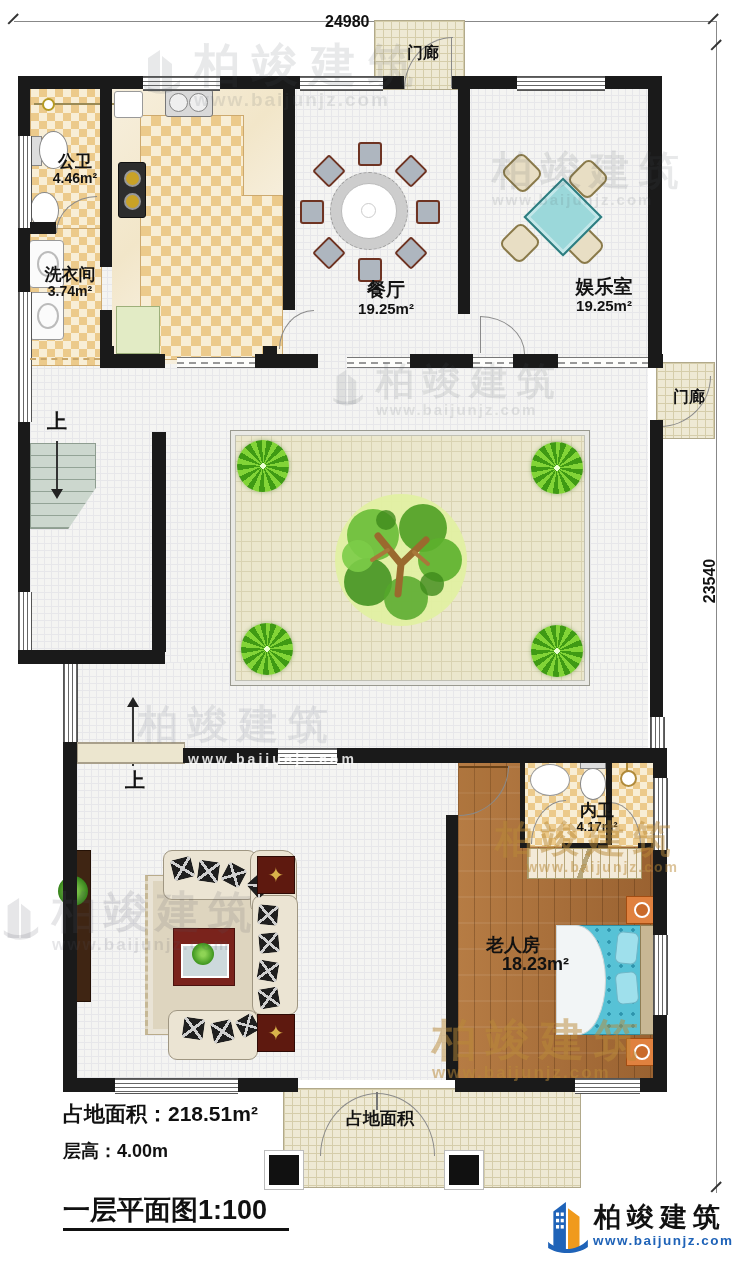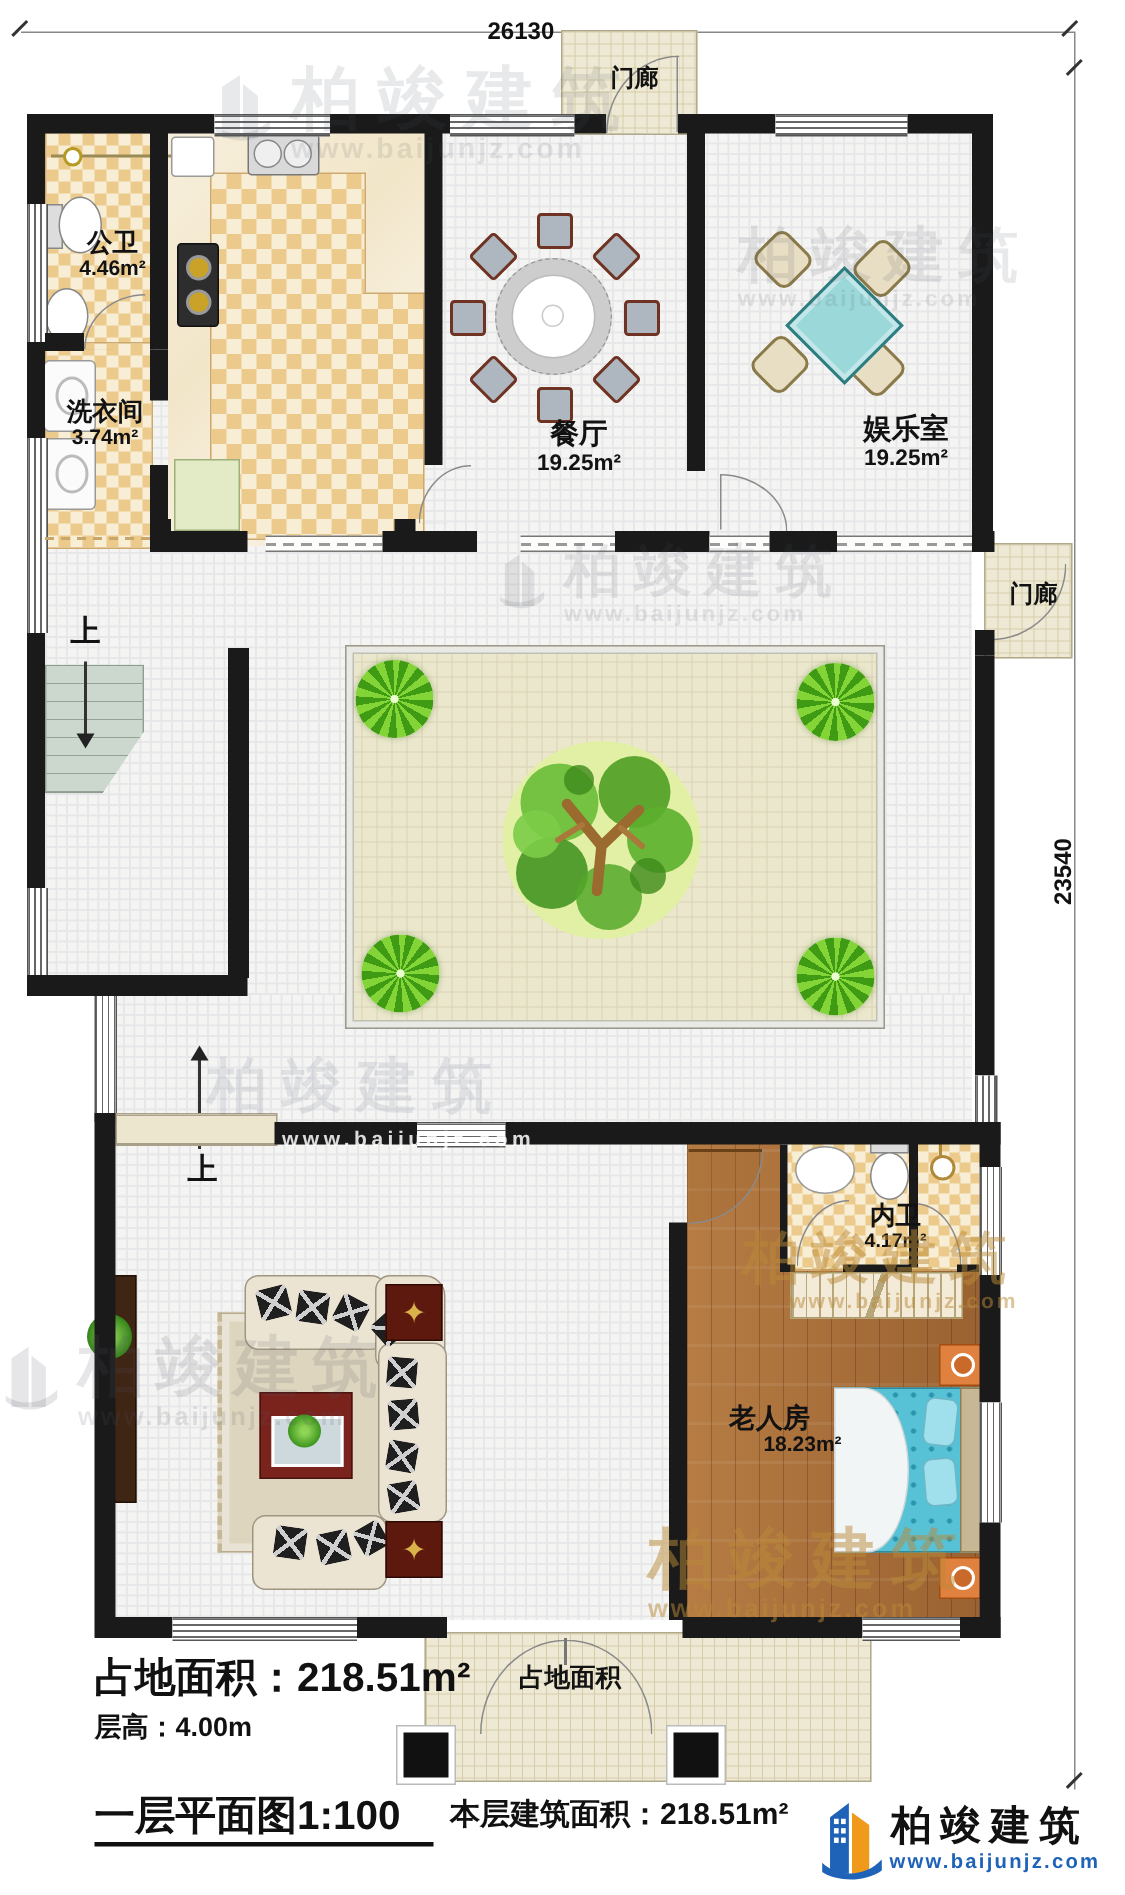--- a/index.html
+++ b/index.html
@@ -61,21 +61,21 @@
 <body>
 
 <div class="stage">
 
   <div class="dimline" style="left:14px;top:21px;width:702px;height:1px;"></div>
   <div class="dimline" style="left:716px;top:21px;width:1px;height:1172px;"></div>
   <div class="tick" style="left:6px;top:18px;"></div>
   <div class="tick" style="left:706px;top:18px;"></div>
   <div class="tick" style="left:709px;top:44px;"></div>
   <div class="tick" style="left:709px;top:1186px;"></div>
-  <div class="dimlbl" style="left:325px;top:13px;">26130</div>
+  <div class="dimlbl" style="left:325px;top:13px;">24980</div>
   <div class="dimlbl" style="left:688px;top:572px;transform:rotate(-90deg);">23540</div>
 
   <div class="grid-floor" style="left:30px;top:88px;width:618px;height:574px;"></div>
   <div class="grid-floor" style="left:75px;top:662px;width:573px;height:86px;"></div>
   <div class="grid-floor" style="left:77px;top:748px;width:576px;height:332px;"></div>
 
   <div class="checker" style="left:30px;top:88px;width:70px;height:140px;background-size:16px 16px;"></div>
   <div class="checker" style="left:30px;top:228px;width:70px;height:136px;background-size:16px 16px;"></div>
   <div class="marble" style="left:112px;top:88px;width:171px;height:276px;"></div>
   <div class="checker" style="left:140px;top:115px;width:102px;height:243px;"></div>
@@ -305,21 +305,21 @@
   <div class="lbl" style="left:549px;top:277px;width:110px;font-size:19px;">
     <span>娱乐室</span>
     <span style="font-size:15px;">19.25m²</span>
     </div>
   <div class="lbl" style="left:542px;top:802px;width:110px;font-size:17px;">
     <span>内卫</span>
     <span style="font-size:13px;">4.17m²</span>
     </div>
   <div class="lbl" style="left:458px;top:936px;width:110px;font-size:18px;">
     <span>老人房</span>
-    <span style="font-size:14px;margin-left:44px;">18.23m²</span>
+    <span style="font-size:18px;margin-left:44px;">18.23m²</span>
     </div>
 
   <div class="lbl" style="left:398px;top:44px;width:50px;font-size:16px;">门廊</div>
   <div class="lbl" style="left:664px;top:388px;width:50px;font-size:16px;">门廊</div>
   <div class="lbl" style="left:330px;top:1110px;width:100px;font-size:17px;">占地面积</div>
   <div class="lbl" style="left:44px;top:411px;width:26px;font-size:20px;">上</div>
   <div class="lbl" style="left:122px;top:770px;width:26px;font-size:20px;">上</div>
 
   <div class="wm" style="left:140px;top:42px;">
     <svg width="44" height="56" viewBox="0 0 44 56" fill="currentColor">
@@ -372,25 +372,24 @@
     <span class="ur" style="font-size:14px;align-self:flex-end;">www.baijunjz.com</span>
       </div>
     </div>
   <div class="wm wm-tan" style="left:432px;top:1018px;">
     <div class="col">
         <span class="nm" style="font-size:44px;letter-spacing:10px;">柏竣建筑</span>
     <span class="ur" style="font-size:17px;">www.baijunjz.com</span>
       </div>
     </div>
 
-  <div class="ftr" style="left:63px;top:1100px;font-size:27px;">占地面积：218.51m²</div>
+  <div class="ftr" style="left:63px;top:1100px;font-size:21px;">占地面积：218.51m²</div>
   <div class="ftr" style="left:63px;top:1139px;font-size:18px;">层高：4.00m</div>
   <div class="ftr" style="left:63px;top:1192px;font-size:27px;">一层平面图1:100</div>
   <div class="abs" style="left:63px;top:1228px;width:226px;height:3px;background:#111;"></div>
-  <div class="ftr" style="left:300px;top:1196px;font-size:20px;">本层建筑面积：218.51m²</div>
 
   <svg class="abs" style="left:545px;top:1194px;" width="46" height="60" viewBox="0 0 44 56">
     <path d="M8 52 V16 L20 7 V52 Z" fill="#1f63b8"></path>
     <rect x="10.5" y="17" width="3" height="3.4" fill="#fff"></rect>
       <rect x="15" y="17" width="3" height="3.4" fill="#fff"></rect>
     <rect x="10.5" y="23" width="3" height="3.4" fill="#fff"></rect>
       <rect x="15" y="23" width="3" height="3.4" fill="#fff"></rect>
     <rect x="10.5" y="29" width="3" height="3.4" fill="#fff"></rect>
       <rect x="15" y="29" width="3" height="3.4" fill="#fff"></rect>
     <path d="M22 52 V13 L33 21 V52 Z" fill="#f09a1c"></path>

